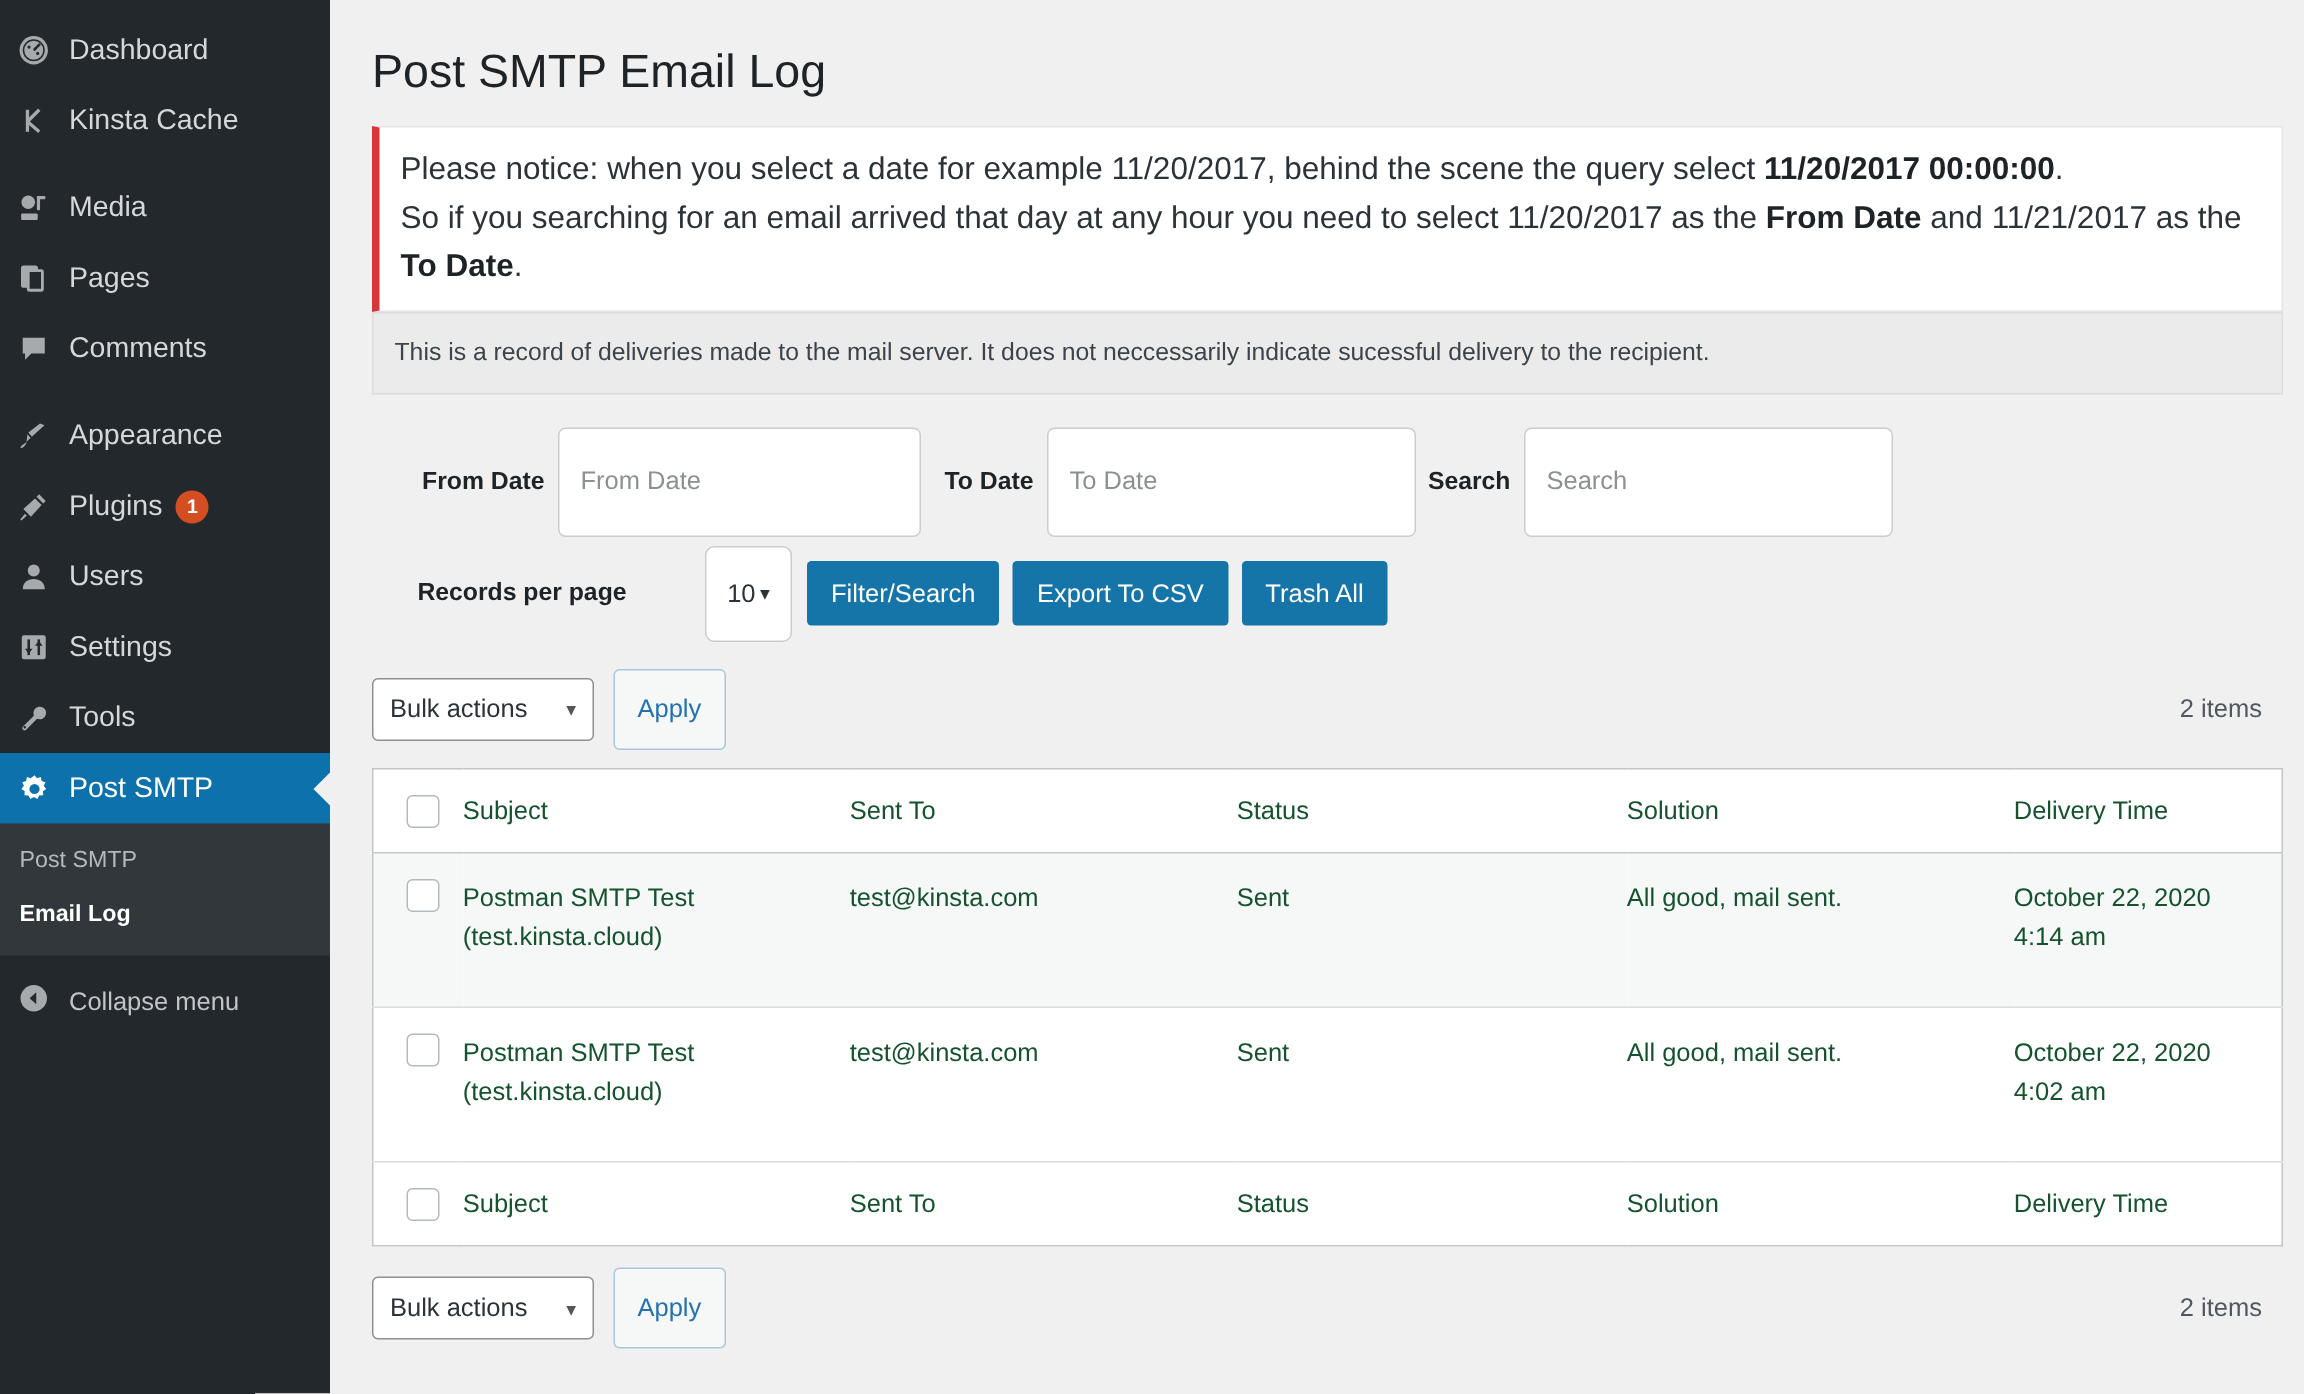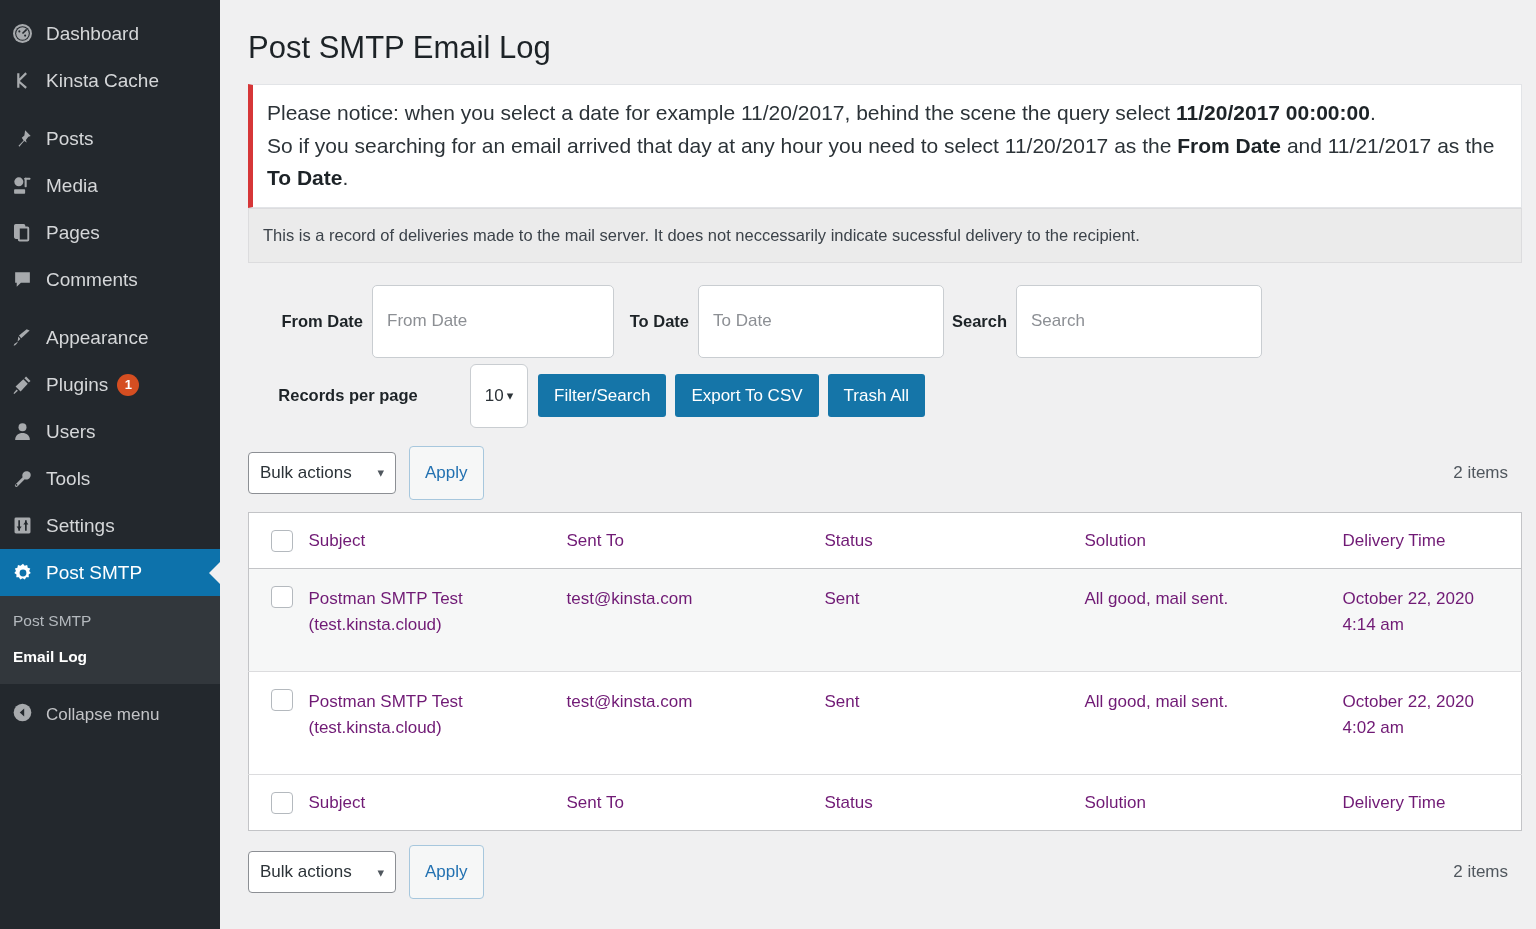--- a/index.html
+++ b/index.html
@@ -208,21 +208,21 @@
   table.wp-list {
     width: 100%;
     border-collapse: collapse;
     background: #fff;
     border: 1px solid #c3c4c7;
     table-layout: fixed;
   }
   table.wp-list th, table.wp-list td {
     text-align: left;
     font-size: 17px;
-    color: #701a75;
+    color: #14532d;
     font-weight: 400;
     vertical-align: top;
   }
   table.wp-list thead th, table.wp-list tfoot th {
     padding: 17px 0 16px 0;
     background: #fff;
     line-height: 1.3;
   }
   table.wp-list thead tr { border-bottom: 1px solid #c3c4c7; }
   table.wp-list tfoot tr { border-top: 1px solid #c3c4c7; }
@@ -275,28 +275,20 @@
       <span class="ico">
         <svg width="21" height="21" viewBox="0 0 20 20" fill="none" stroke="currentColor" stroke-width="2.1">
             <path d="M6 3 V17 M6 10.5 L13.5 3 M6 10.5 L13.5 17"></path>
           </svg>
       </span>
       <span class="label">Kinsta Cache</span>
     </div>
 
     <div class="menu-gap"></div>
 
-    <div class="menu-item">
-      <span class="ico">
-        <svg width="21" height="21" viewBox="0 0 20 20" fill="currentColor">
-            <path d="M12.5 2.2 L17.8 7.5 L15.6 8.4 L13.2 11.4 L14 13.9 L11.6 12.3 L7 17.8 L6.2 17 L11 11.9 L9.3 9.3 L11.8 7.1 Z"></path>
-          </svg>
-      </span>
-      <span class="label">Posts</span>
-    </div>
 
     <div class="menu-item">
       <span class="ico">
         <svg width="21" height="21" viewBox="0 0 20 20" fill="currentColor">
             <circle cx="6.5" cy="6.5" r="4.3"></circle>
             <rect x="12" y="2.6" width="2" height="9" rx="0.6"></rect>
             <rect x="12" y="2.6" width="5.4" height="2" rx="0.6"></rect>
             <rect x="2" y="13.6" width="10.5" height="4.2" rx="0.7"></rect>
           </svg>
       </span>
@@ -347,44 +339,44 @@
     </div>
 
     <div class="menu-item">
       <span class="ico">
         <svg width="21" height="21" viewBox="0 0 20 20" fill="currentColor">
             <circle cx="10" cy="6" r="3.8"></circle>
             <path d="M3 18 C3 13.6 6.2 11.4 10 11.4 C13.8 11.4 17 13.6 17 18 Z"></path>
           </svg>
       </span>
       <span class="label">Users</span>
-    </div>
-
-    <div class="menu-item">
-      <span class="ico">
-        <svg width="21" height="21" viewBox="0 0 20 20" fill="currentColor">
-            <path d="M17 4.4 C15.2 2.6 12.6 2.6 11 4.2 C9.8 5.4 9.5 7.2 10.1 8.7 L3.2 15.6 C2.6 16.2 2.6 17 3.2 17.6 C3.8 18.2 4.6 18.2 5.2 17.6 L12.1 10.7 C13.6 11.3 15.4 11 16.6 9.8 C18.2 8.2 18.2 5.9 17 4.4 Z M4.3 16.9 a0.8 0.8 0 1 1 0-1.6 0.8 0.8 0 0 1 0 1.6 Z"></path>
-          </svg>
-      </span>
-      <span class="label">Tools</span>
     </div>
 
     <div class="menu-item">
       <span class="ico">
         <svg width="21" height="21" viewBox="0 0 20 20" fill="currentColor">
             <rect x="2.4" y="2.4" width="15.2" height="15.2" rx="1.4"></rect>
             <g fill="#23282d">
               <rect x="6" y="5" width="1.6" height="10"></rect>
               <path d="M4.4 11 L6.8 14.2 L9.2 11 Z"></path>
               <rect x="12.4" y="5" width="1.6" height="10"></rect>
               <path d="M10.8 9 L13.2 5.8 L15.6 9 Z"></path>
             </g>
           </svg>
       </span>
       <span class="label">Settings</span>
+    </div>
+
+    <div class="menu-item">
+      <span class="ico">
+        <svg width="21" height="21" viewBox="0 0 20 20" fill="currentColor">
+            <path d="M17 4.4 C15.2 2.6 12.6 2.6 11 4.2 C9.8 5.4 9.5 7.2 10.1 8.7 L3.2 15.6 C2.6 16.2 2.6 17 3.2 17.6 C3.8 18.2 4.6 18.2 5.2 17.6 L12.1 10.7 C13.6 11.3 15.4 11 16.6 9.8 C18.2 8.2 18.2 5.9 17 4.4 Z M4.3 16.9 a0.8 0.8 0 1 1 0-1.6 0.8 0.8 0 0 1 0 1.6 Z"></path>
+          </svg>
+      </span>
+      <span class="label">Tools</span>
     </div>
 
     <div class="menu-item active">
       <span class="ico">
         <svg width="22" height="22" viewBox="0 0 20 20" fill="currentColor">
             <path d="M10 1.6 l1.5 1.9 2.3-.7 .5 2.4 2.3 .7 -1 2.2 1.5 1.9 -2 1.4 .2 2.4 -2.4 .1 -1.2 2.1 -2.1-1.2 -2.1 1.2 -1.2-2.1 -2.4-.1 .2-2.4 -2-1.4 1.5-1.9 -1-2.2 2.3-.7 .5-2.4 2.3 .7 Z"></path>
             <circle cx="10" cy="10" r="3.1" fill="#0d72ab"></circle>
           </svg>
       </span>
       <span class="label">Post SMTP</span>

